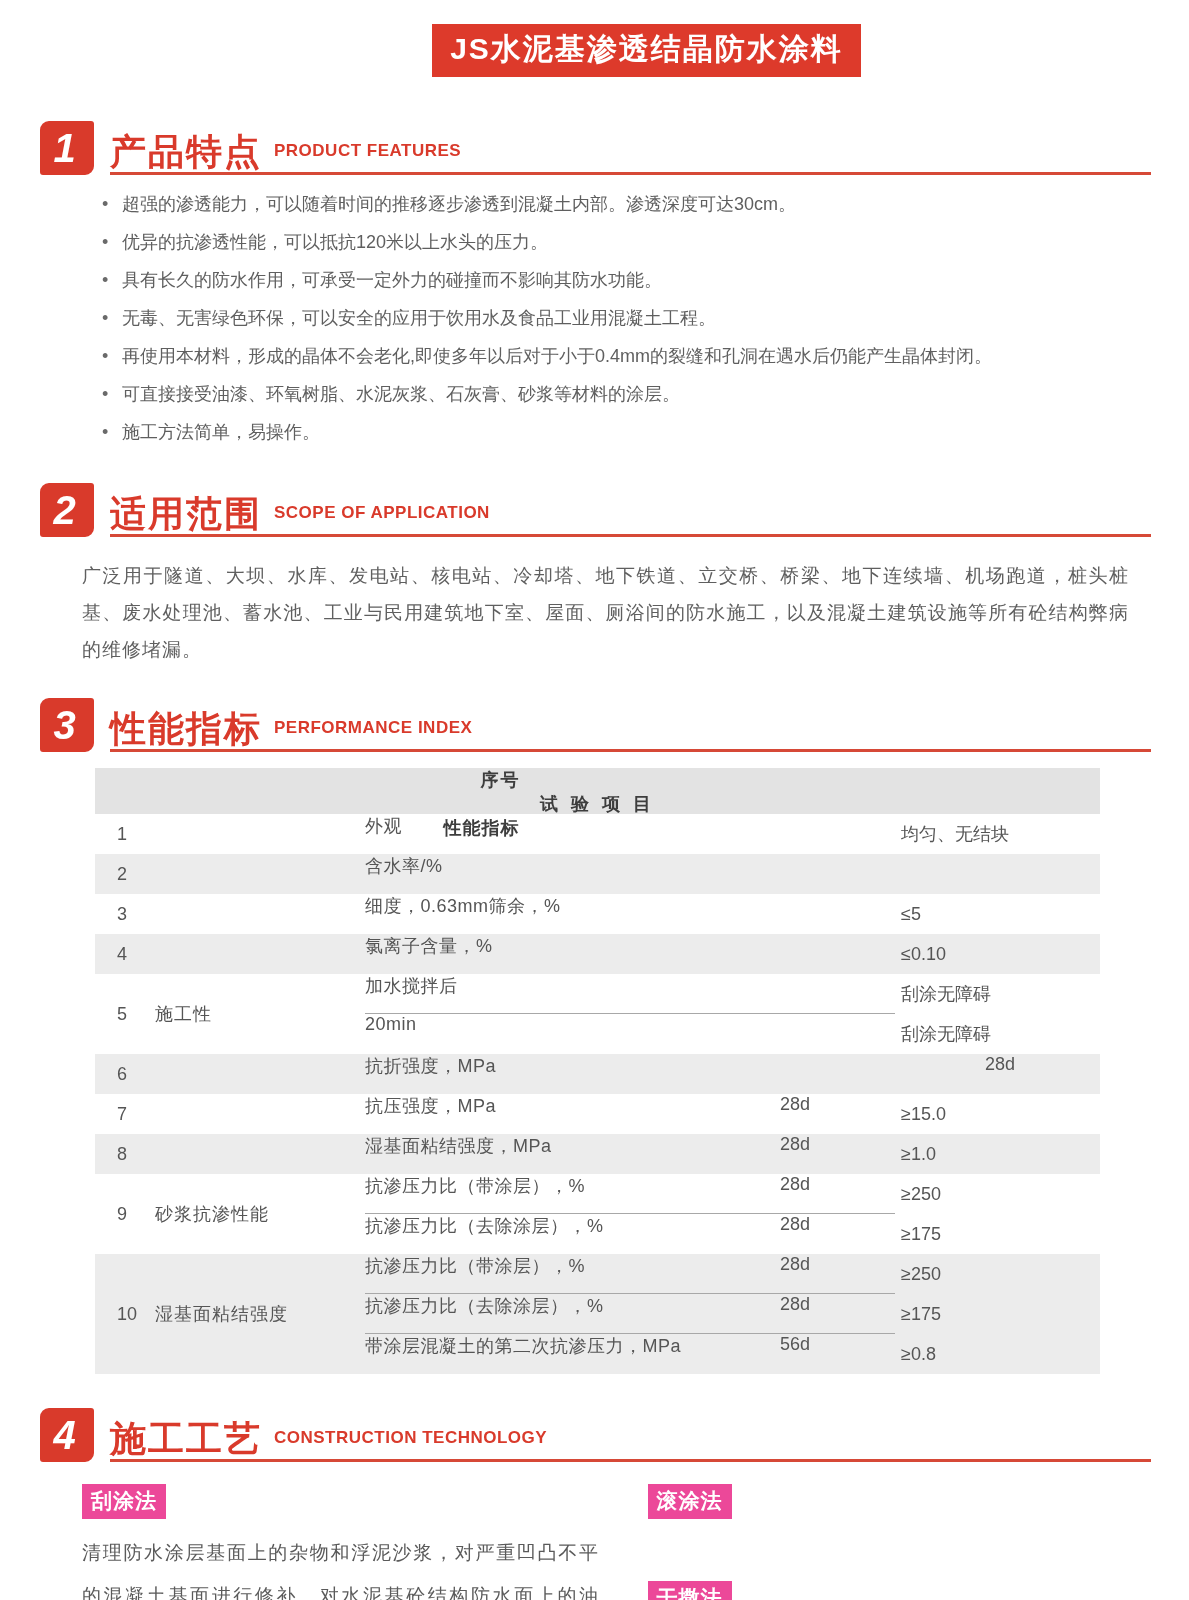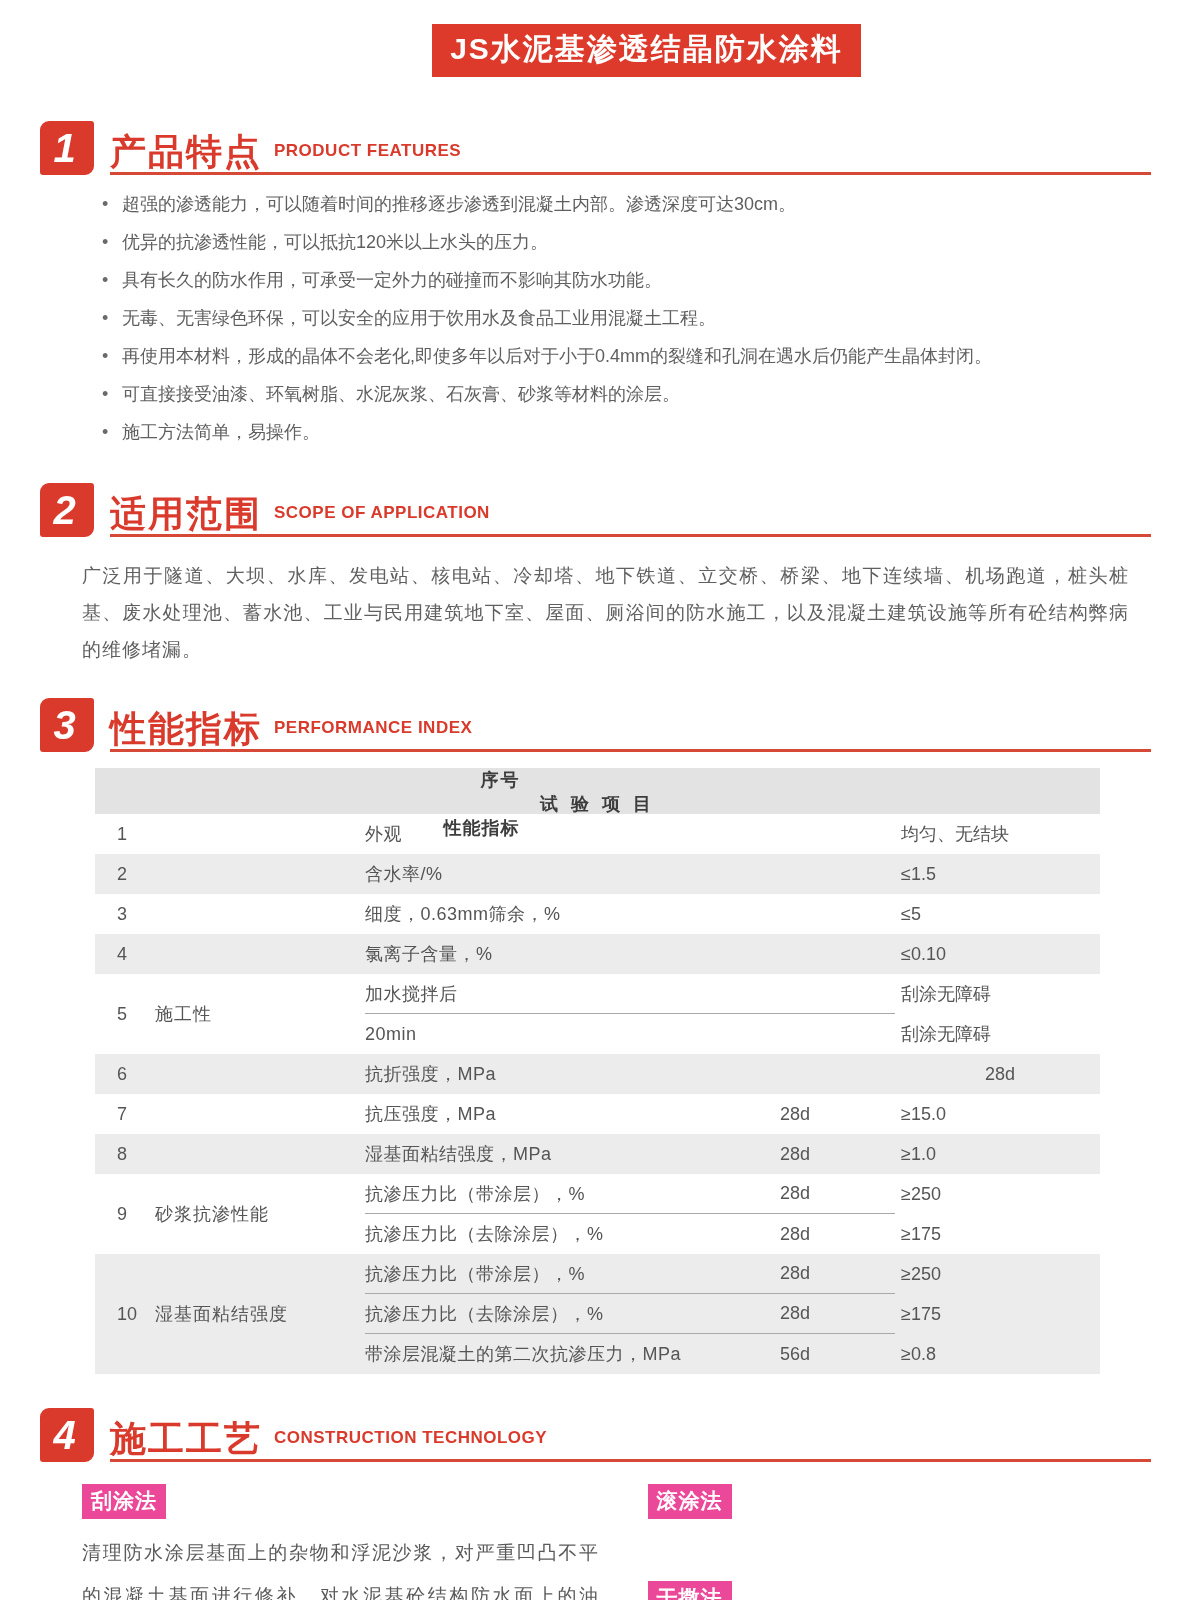--- a/index.html
+++ b/index.html
@@ -39,21 +39,21 @@
            align-items:center;flex-direction:column; }
   .thead .h-no { width:270px; padding-left:18px; letter-spacing:2px; }
   .thead .h-item { flex:1; letter-spacing:4px; }
   .thead .h-val { width:320px; padding-left:6px; letter-spacing:1px; }
   .trow { display:flex; align-items:stretch; }
   .trow.shaded { background:#ececec; }
   .c-no { width:60px; display:flex; align-items:center; padding-left:22px; }
   .c-group { width:210px; display:flex; align-items:center; letter-spacing:1px; }
   .c-lines { flex:1; display:flex; flex-direction:column; }
   .subline { display:flex; align-items:stretch; min-height:40px; }
-  .ia { flex:1; display:flex; align-items:center; margin-right:0; }
+  .ia { flex:1; display:flex; align-items:flex-start; margin-right:0; }
   .subline:not(:last-child) .ia { border-bottom:1px solid #a8a8a8; }
   .ia .item { flex:1; letter-spacing:0.5px; }
   .ia .age { width:115px; }
   .val { width:205px; display:flex; align-items:center; padding-left:6px; }
 
   
   .methods { display:flex; margin:22px 60px 0 82px; }
   .mcol-left { width:532px; }
   .mcol-right { width:495px; margin-left:48px; }
   .mlabel { display:inline-block; background:#ec4899; color:#fff; font-weight:bold;
@@ -135,21 +135,20 @@
         </div>
         <div class="trow shaded">
           <div class="c-no">2</div>
           <div class="c-group"></div>
           <div class="c-lines">
             <div class="subline">
               <div class="ia">
                 <span class="item">含水率/%</span>
                 <span class="age"></span>
               </div>
-              <div class="val">≤1.5</div>
             </div>
           </div>
         </div>
         <div class="trow">
           <div class="c-no">3</div>
           <div class="c-group"></div>
           <div class="c-lines">
             <div class="subline">
               <div class="ia">
                 <span class="item">细度，0.63mm筛余，%</span>

